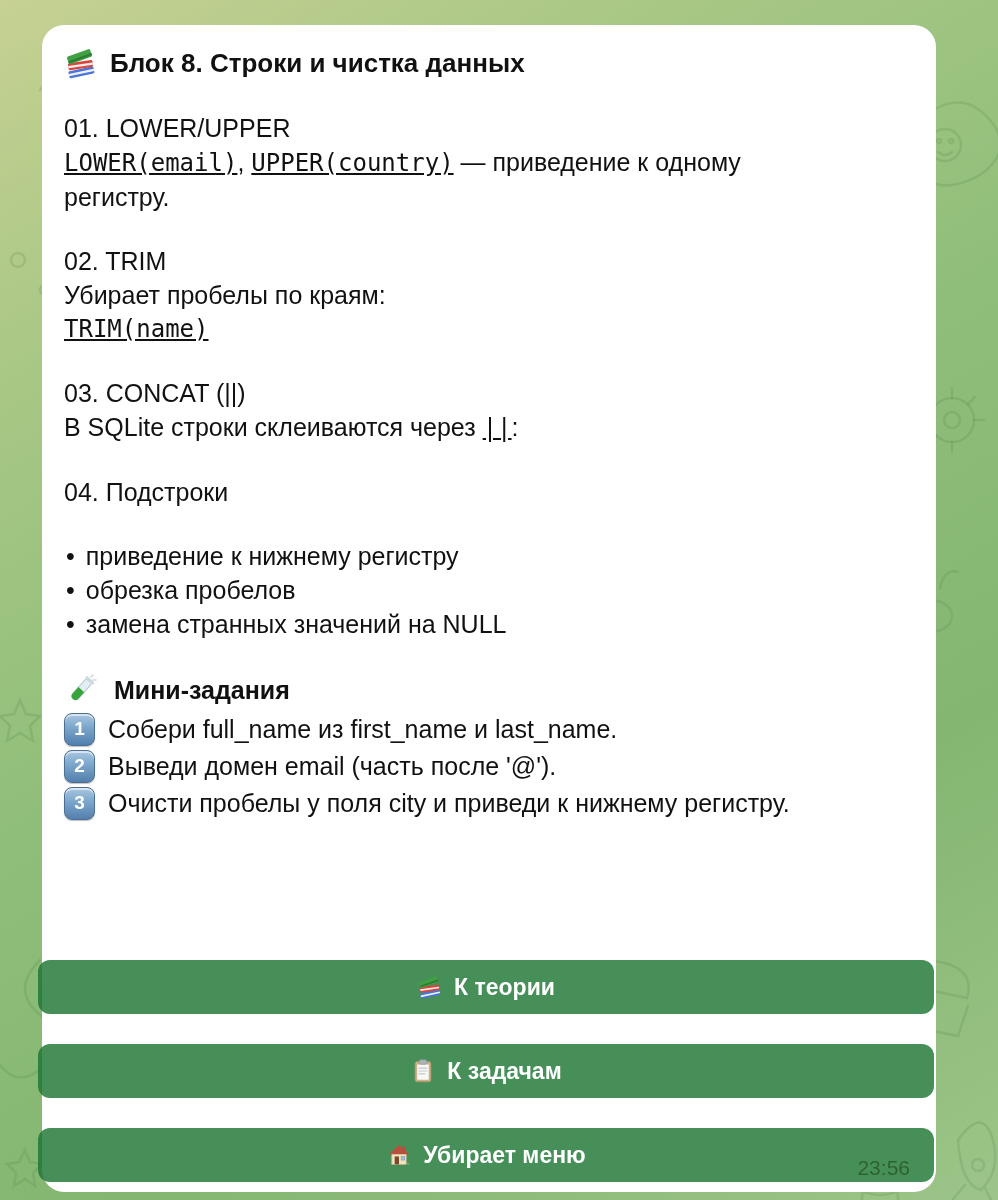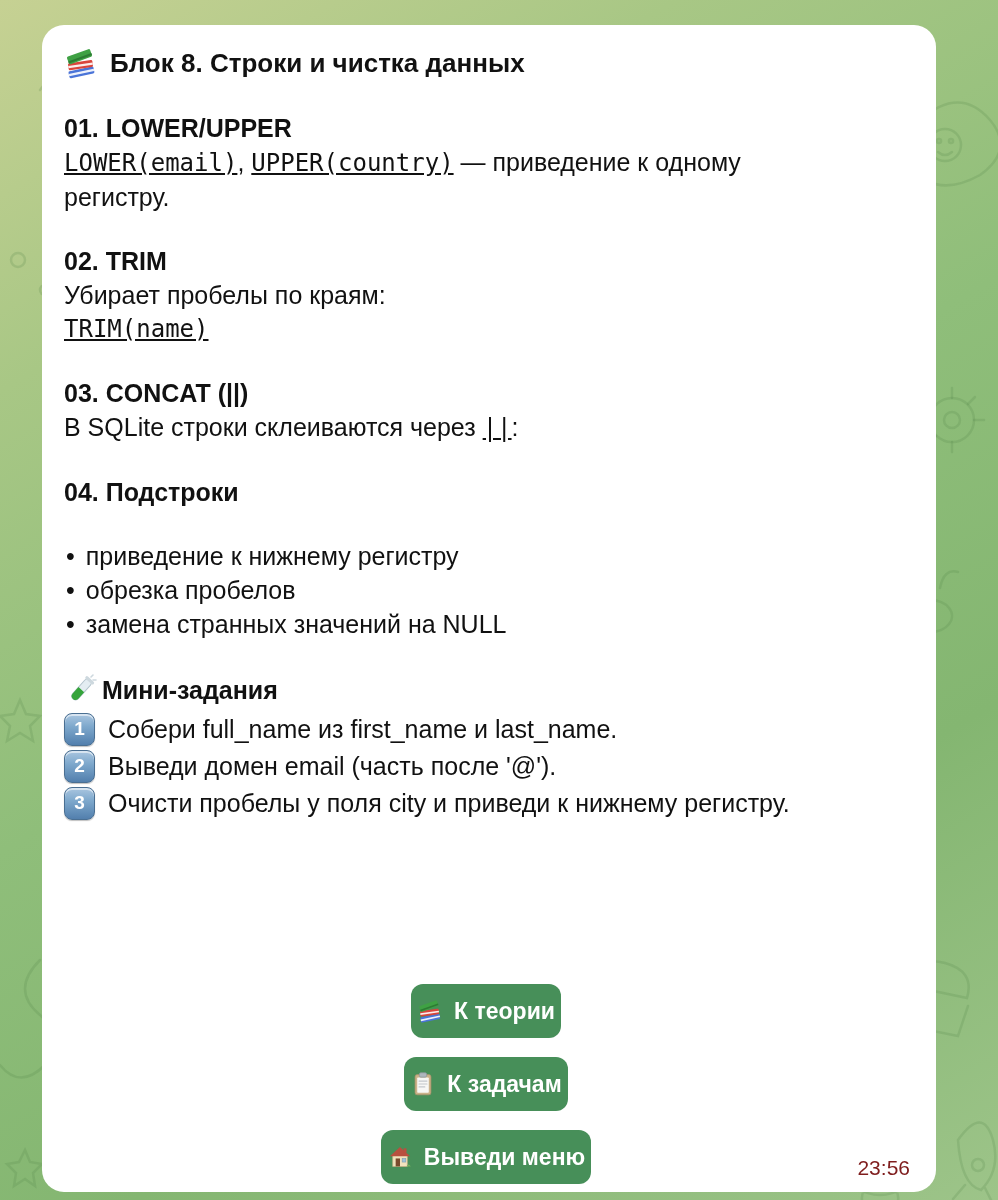--- a/index.html
+++ b/index.html
@@ -9,36 +9,36 @@
     background:linear-gradient(150deg,#c6d193 0%,#a8c785 22%,#8fbe7a 48%,#84b671 72%,#9dc489 100%);
   }
   .doodles{position:absolute;inset:0;pointer-events:none;}
   .bubble{
     position:absolute;left:42px;top:25px;width:894px;height:1167px;
     background:#ffffff;border-radius:22px;box-sizing:border-box;
     padding:20px 26px 14px 22px;color:#111;
   }
   .title{display:flex;align-items:center;gap:12px;font-size:26px;font-weight:700;line-height:36px;}
   .sec{margin-top:30px;}
-  .h{font-size:25px;font-weight:700;line-height:34px;}
+  .h{font-size:25px;font-weight:400;line-height:34px;}
   .ln{font-size:25px;line-height:34px;}
   .mono{font-family:"DejaVu Sans Mono","Liberation Mono",monospace;font-size:24px;text-decoration:underline;}
   .bullet{padding-left:2px;}
   .bullet::before{content:"•";margin-right:11px;}
-  .tasks-head{display:flex;align-items:center;gap:4px;font-size:25px;font-weight:700;line-height:38px;}
+  .tasks-head{display:flex;align-items:center;gap:16px;font-size:25px;font-weight:700;line-height:38px;}
   .task{display:flex;align-items:center;gap:13px;font-size:25px;line-height:34px;margin-top:3px;}
   .keycap{
     flex:0 0 auto;width:29px;height:31px;border-radius:8px;
     background:linear-gradient(180deg,#aac6e0 0%,#7fa9cd 40%,#527fad 100%);
     border:1px solid #4a6f92;color:#fff;font-weight:700;font-size:19px;
     display:inline-flex;align-items:center;justify-content:center;
     box-shadow:inset 0 2px 0 rgba(255,255,255,.55), 0 1px 1px rgba(0,0,0,.25);
   }
   .time{position:absolute;right:26px;bottom:12px;color:#7f1d1d;font-size:21px;}
-  .kb{position:absolute;left:38px;top:984px;width:896px;display:flex;flex-direction:column;gap:19px;align-items:center;}
+  .kb{position:absolute;left:38px;top:960px;width:896px;display:flex;flex-direction:column;gap:30px;}
   .btn{
     height:54px;border-radius:12px;border:none;cursor:pointer;
     background:rgba(25,115,47,0.80);color:#ffffff;
     display:flex;align-items:center;justify-content:center;gap:11px;
     font-family:"Liberation Sans","DejaVu Sans",sans-serif;
     font-size:23px;font-weight:600;
   }
   .icon{display:inline-flex;align-items:center;justify-content:center;}
 </style>
 </head>
@@ -184,15 +184,15 @@
     <span class="icon">
       <svg width="26" height="26" viewBox="0 0 36 36">
         <rect x="8" y="15" width="20" height="16" fill="#f2e3bd" stroke="#c9b489" stroke-width="1"></rect>
         <path d="M4 17 L18 4 L32 17 z" fill="#b8503f"></path>
         <rect x="23" y="6" width="4" height="6" fill="#b8503f"></rect>
         <rect x="12" y="20" width="6" height="11" fill="#7b4a2d"></rect>
         <rect x="21" y="20" width="5" height="5" fill="#9ec3d8" stroke="#7b9cb0" stroke-width="0.8"></rect>
         <path d="M27 31 q3 -5 6 0 z" fill="#6fae5c"></path>
       </svg>
     </span>
-    <span>Выведи меню</span>
+    <span>Убирает меню</span>
   </button>
 </div>
 
 </body></html>

